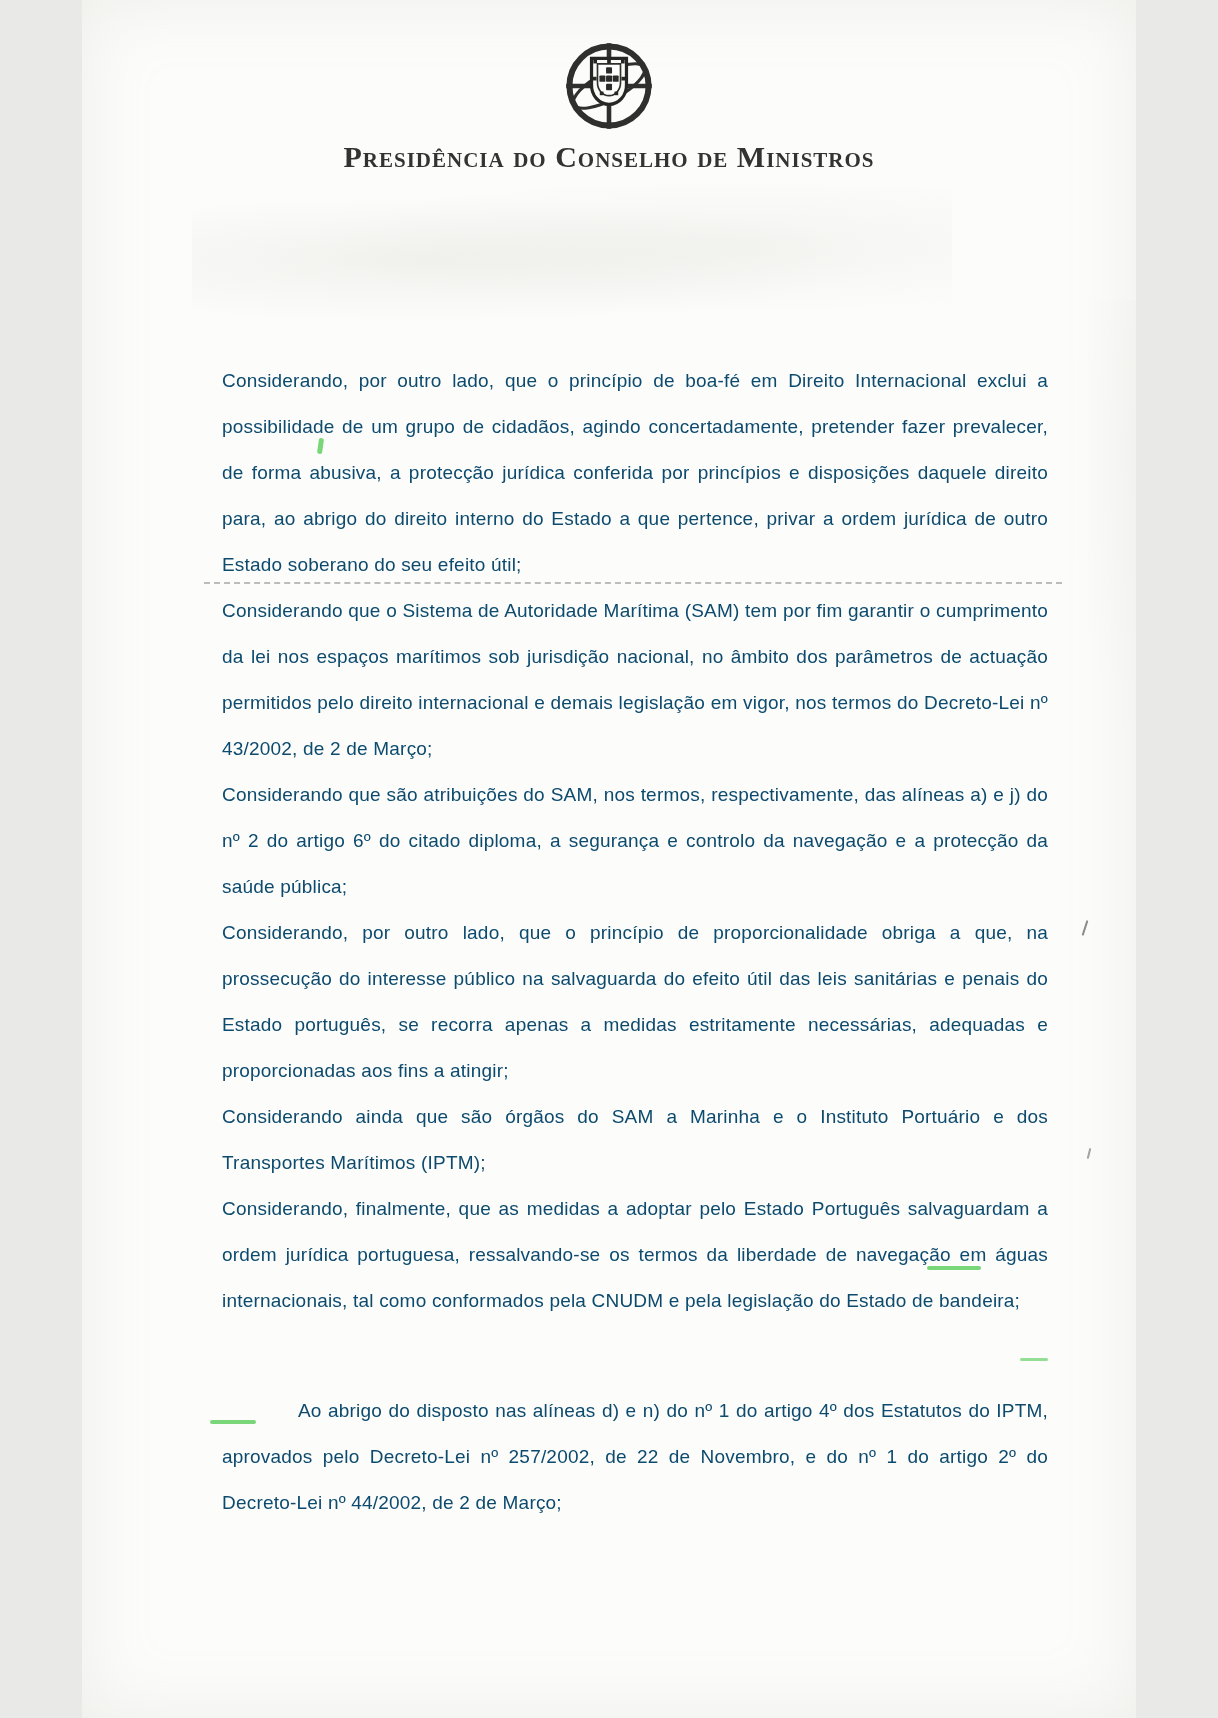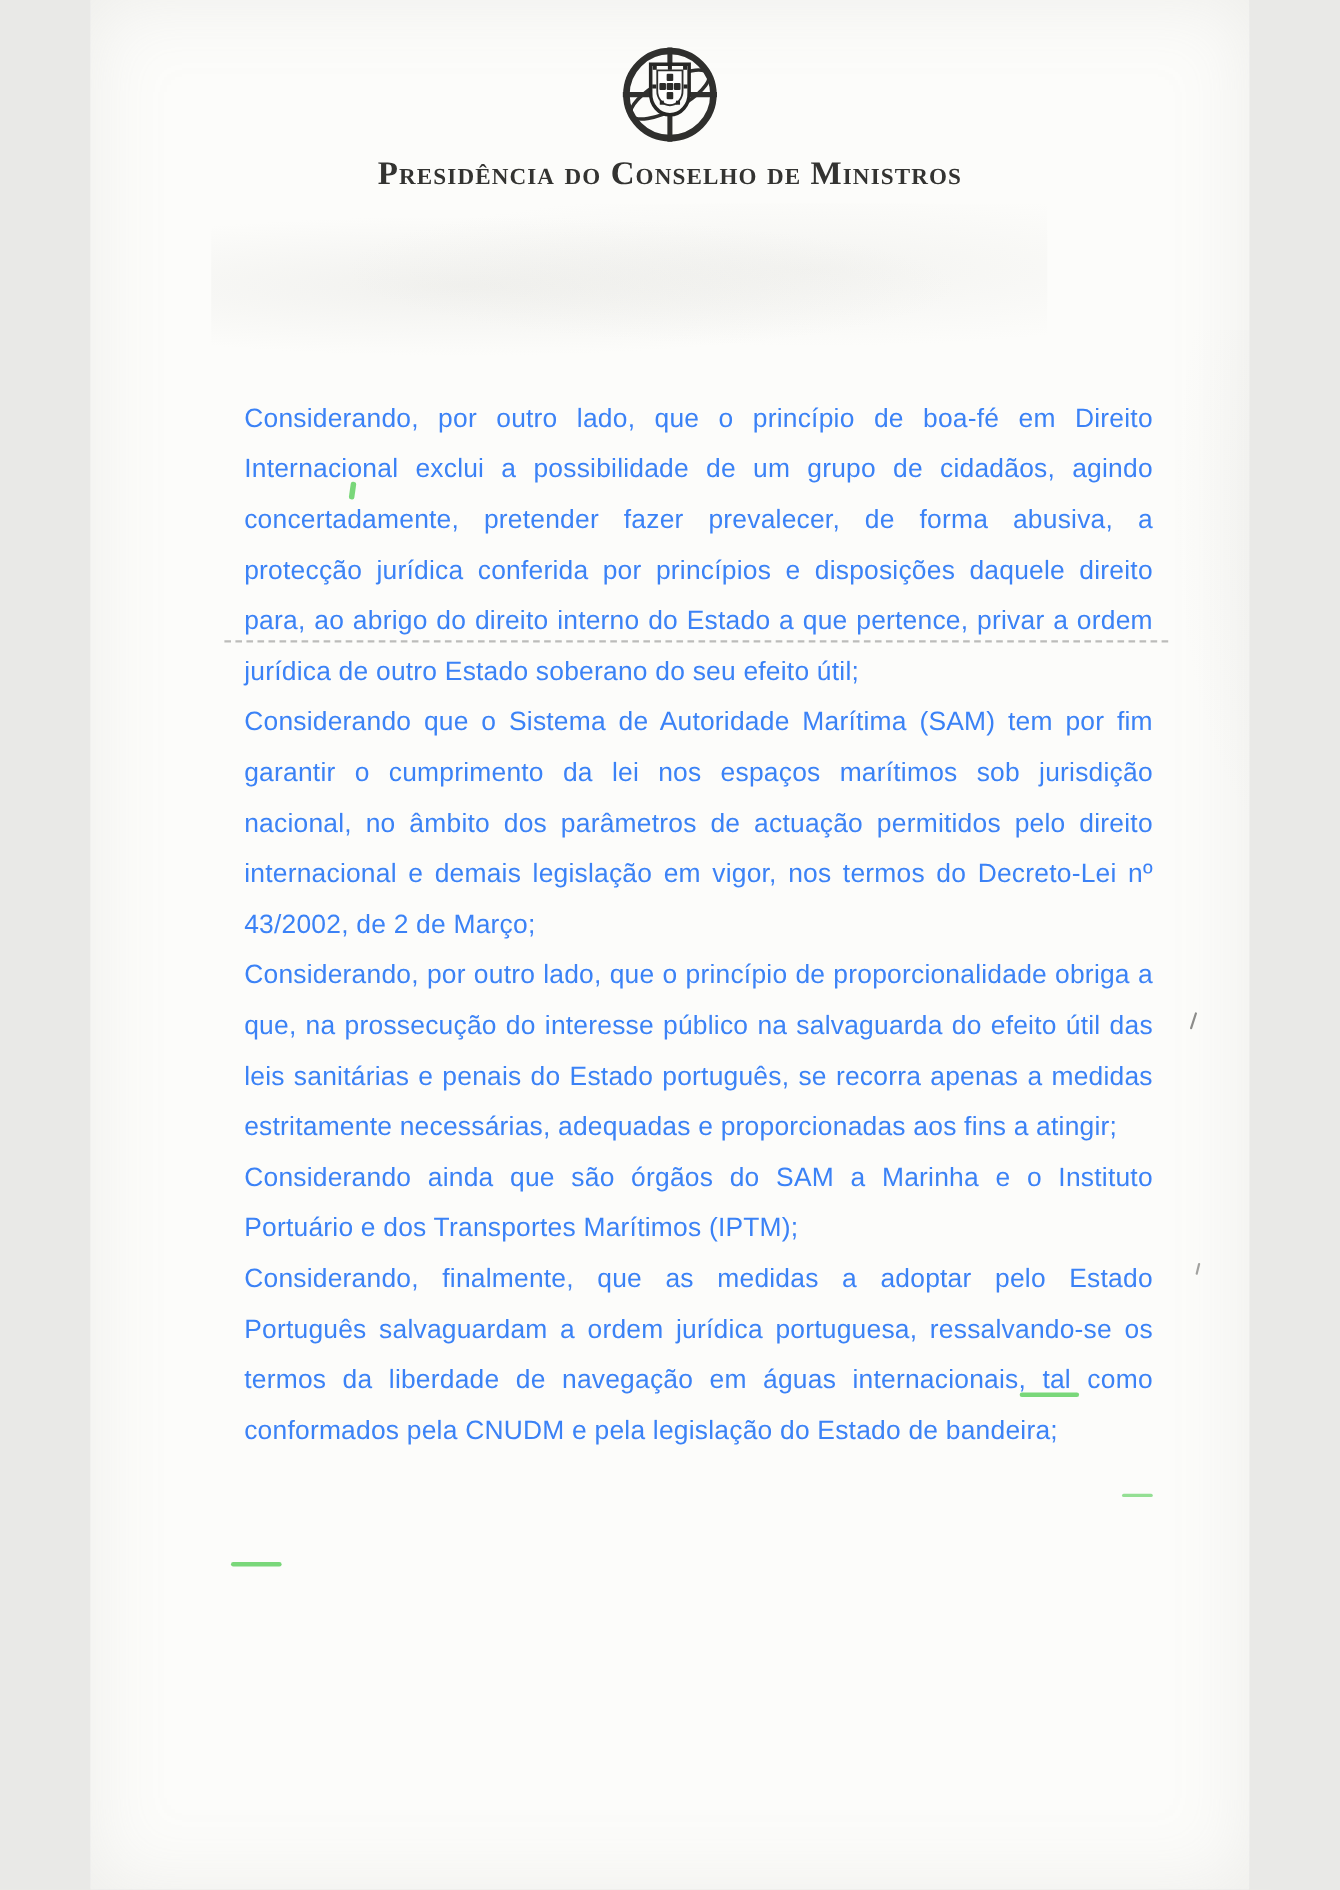--- a/index.html
+++ b/index.html
@@ -33,24 +33,24 @@
     font-family:"Liberation Serif","DejaVu Serif",serif;
     font-style:italic;
     font-weight:bold;
     font-size:19px;
     color:#383836;
   }
   
   .doc-body {
     position:absolute; top:358px; left:140px; width:826px;
     font-family:"Liberation Sans","DejaVu Sans",sans-serif;
-    font-size:24px;
+    font-size:19px;
     line-height:46px;
     text-align:justify;
-    color:#3b82f6;
+    color:#0c4a6e;
     letter-spacing:0.2px;
   }
   .para { margin:0; }
   .para.closing { margin-top:64px; text-indent:76px; }
   
   .crease {
     position:absolute; left:122px; top:582px; width:858px; height:0;
     border-top:2px dashed rgba(110,110,108,0.45);
     pointer-events:none;
   }
@@ -113,23 +113,25 @@
           <rect x="54" y="38.5" width="6.5" height="7" rx="1"></rect>
         </g>
       </svg>
     </span>
     <h1 class="org-title">Presidência do Conselho de Ministros</h1>
   </header>
 
   <main class="doc-body">
     <p class="para">Considerando, por outro lado, que o princípio de boa-fé em Direito Internacional exclui a possibilidade de um grupo de cidadãos, agindo concertadamente, pretender fazer prevalecer, de forma abusiva, a protecção jurídica conferida por princípios e disposições daquele direito para, ao abrigo do direito interno do Estado a que pertence, privar a ordem jurídica de outro Estado soberano do seu efeito útil;</p>
     <p class="para">Considerando que o Sistema de Autoridade Marítima (SAM) tem por fim garantir o cumprimento da lei nos espaços marítimos sob jurisdição nacional, no âmbito dos parâmetros de actuação permitidos pelo direito internacional e demais legislação em vigor, nos termos do Decreto-Lei nº 43/2002, de 2 de Março;</p>
+    <p class="para">Considerando que são atribuições do SAM, nos termos, respectivamente, das alíneas a) e j) do nº 2 do artigo 6º do citado diploma, a segurança e controlo da navegação e a protecção da saúde pública;</p>
     <p class="para">Considerando, por outro lado, que o princípio de proporcionalidade obriga a que, na prossecução do interesse público na salvaguarda do efeito útil das leis sanitárias e penais do Estado português, se recorra apenas a medidas estritamente necessárias, adequadas e proporcionadas aos fins a atingir;</p>
     <p class="para">Considerando ainda que são órgãos do SAM a Marinha e o Instituto Portuário e dos Transportes Marítimos (IPTM);</p>
     <p class="para">Considerando, finalmente, que as medidas a adoptar pelo Estado Português salvaguardam a ordem jurídica portuguesa, ressalvando-se os termos da liberdade de navegação em águas internacionais, tal como conformados pela CNUDM e pela legislação do Estado de bandeira;</p>
+    <p class="para closing">Ao abrigo do disposto nas alíneas d) e n) do nº 1 do artigo 4º dos Estatutos do IPTM, aprovados pelo Decreto-Lei nº 257/2002, de 22 de Novembro, e do nº 1 do artigo 2º do Decreto-Lei nº 44/2002, de 2 de Março;</p>
   </main>
 
   <div class="crease"></div>
   <i class="artifact green a1"></i>
   <i class="artifact green a2"></i>
   <i class="artifact green a3"></i>
   <i class="artifact green a4"></i>
   <i class="artifact tick t1"></i>
   <i class="artifact tick t2"></i>
 

